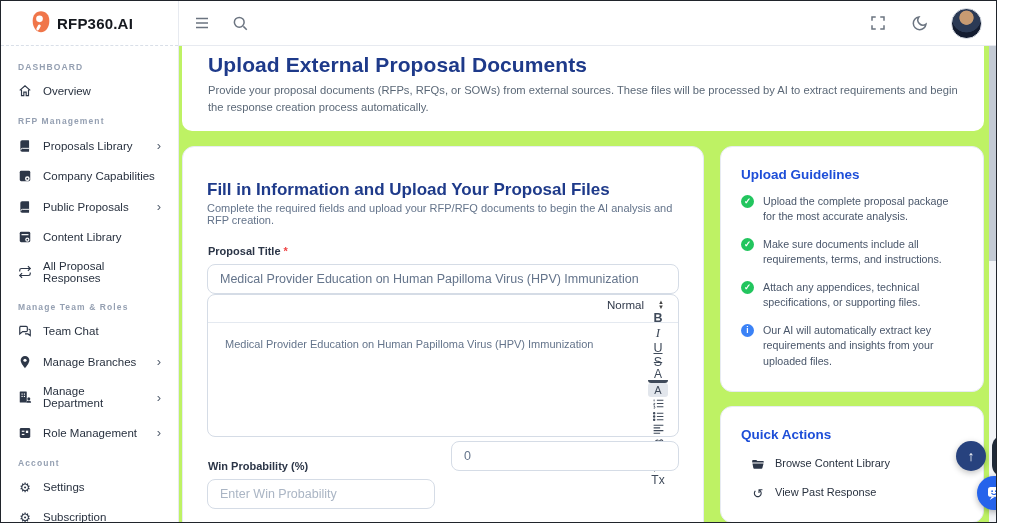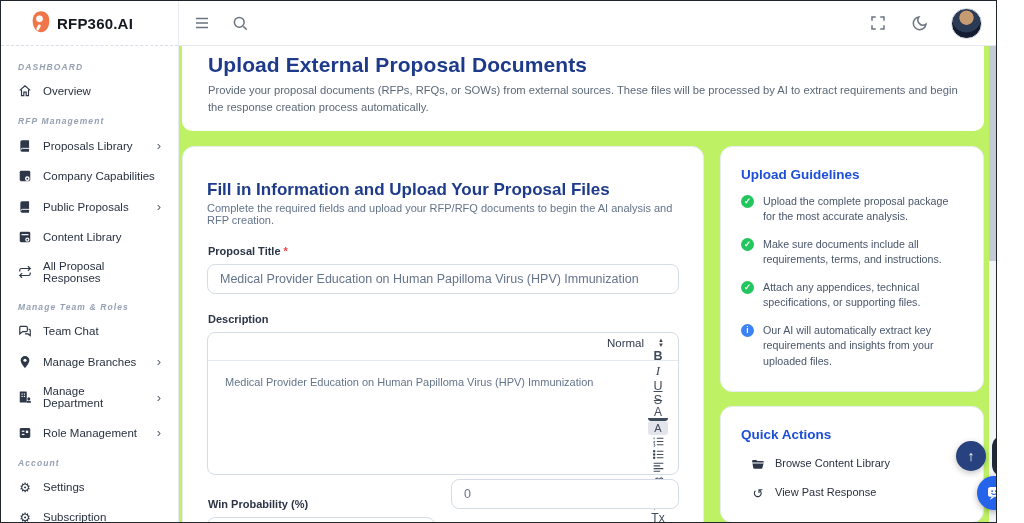--- a/index.html
+++ b/index.html
@@ -5,21 +5,21 @@
   * { margin:0; padding:0; box-sizing:border-box; }
   html,body { width:1024px; height:523px; font-family:"Liberation Sans", sans-serif; }
   .frame { position:relative; width:997px; height:523px; background:#fff; border:1px solid #20242b; overflow:hidden; }
 
   
   .sidebar { position:absolute; left:0; top:0; bottom:0; width:178px; background:#fff; border-right:1px solid #e7eaf0; overflow:hidden; }
   .logo-row { height:45px; display:flex; align-items:center; gap:6px; padding-left:30px; border-bottom:1px dashed #d9dfe8; }
   .logo-mark { width:20px; height:26px; }
   .logo-text { font-size:15px; font-weight:800; color:#15181e; letter-spacing:.2px; }
   .nav { padding-top:6px; }
-  .section-label { padding:10px 17px 4px; font-size:8.5px; font-weight:700; color:#95a0b2; letter-spacing:1.1px;font-style:italic; }
+  .section-label { padding:10px 17px 4px; font-size:8.5px; font-weight:700; color:#95a0b2; letter-spacing:1.1px; }
   .nav-item { display:flex; align-items:center; gap:11px; padding:8px 17px; font-size:11.5px; color:#28313f; cursor:pointer; }
   .nav-item .icn { width:14px; height:14px; flex:none; color:#2d3748; display:flex; align-items:center; justify-content:center; }
   .nav-item .icn svg { width:14px; height:14px; }
   .nav-item .gear-glyph { font-size:13px; line-height:1; color:#2d3748; }
   .chev { margin-left:auto; color:#55607077; font-size:13px; color:#556070; }
 
   
   .topbar { position:absolute; left:178px; right:0; top:0; height:45px; background:#fff; border-bottom:1px solid #e7eaf0; display:flex; align-items:center; padding:0 14px; }
   .tb-icon { width:18px; height:18px; color:#6b7480; margin-right:20px; cursor:pointer; }
   .tb-icon svg { width:18px; height:18px; }
@@ -281,21 +281,20 @@
       <section class="form-card">
         <div class="form-h2">Fill in Information and Upload Your Proposal Files</div>
         <div class="form-sub">Complete the required fields and upload your RFP/RFQ documents to begin the AI analysis and RFP creation.</div>
 
         <div class="f-label">
           <span>Proposal Title</span>
           <span class="req">*</span>
         </div>
         <input class="t-input" type="text" value="Medical Provider Education on Human Papilloma Virus (HPV) Immunization" style="">
 
-        <div class="f-label">Description</div>
         <div class="editor">
           <div class="toolbar">
             <span class="fmt">
               <span>Normal</span>
               <span class="updn">
                   <span>▲</span>
                   <span>▼</span>
                 </span>
             </span>
             <span class="tb-gap"></span>

